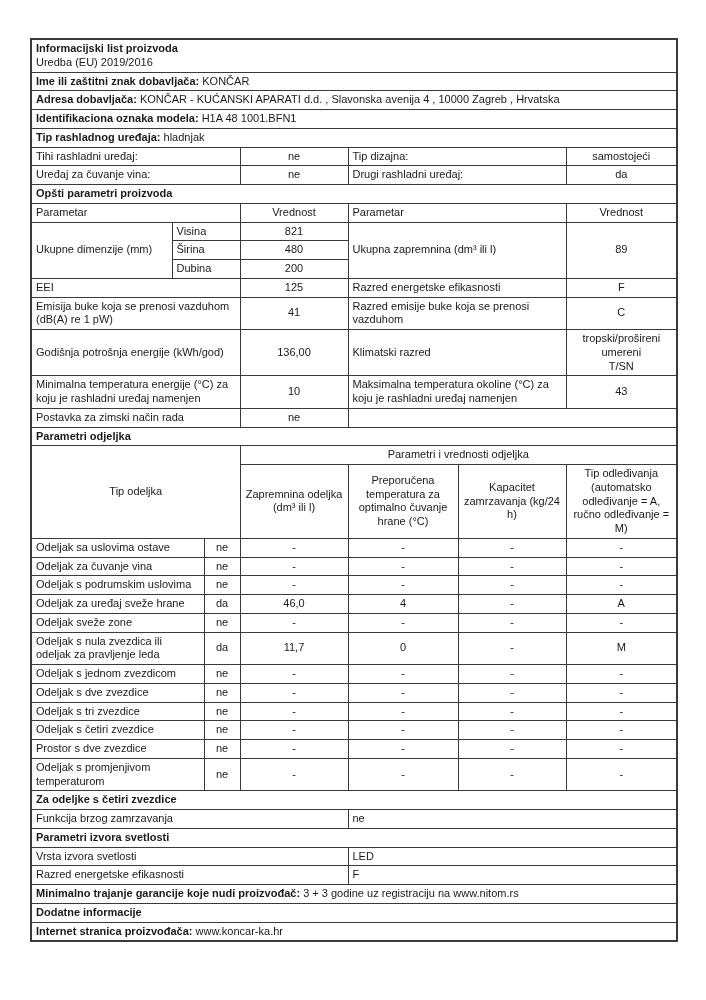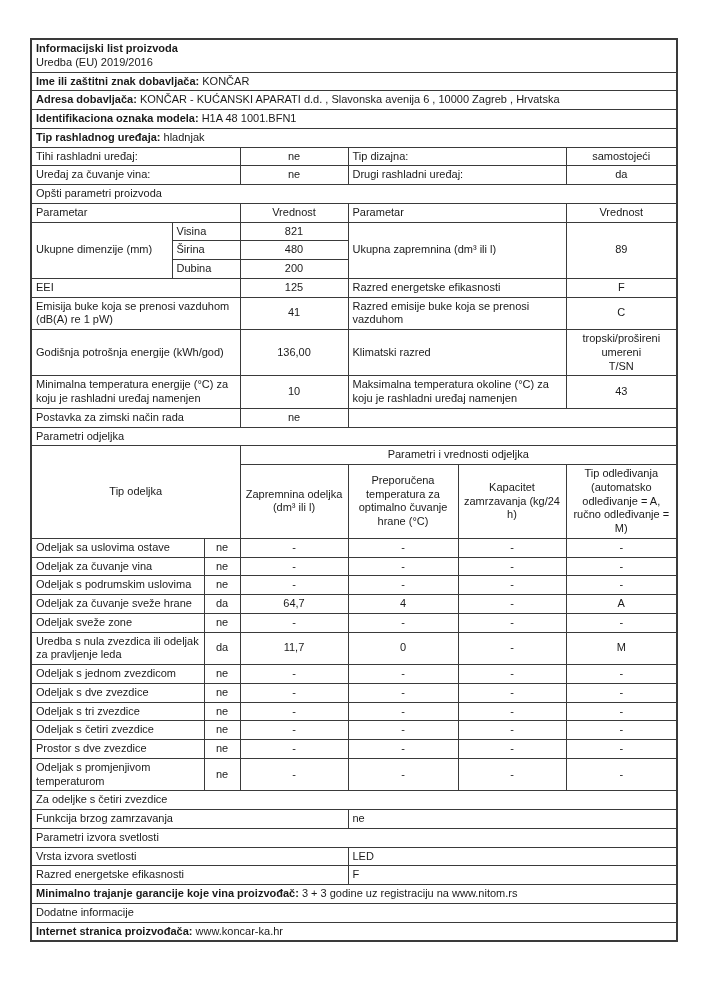--- a/index.html
+++ b/index.html
@@ -28,21 +28,21 @@
   }
   table.doc td {
     border: 1px solid #3a3a3a;
     padding: 2px 4px;
     vertical-align: middle;
     overflow: hidden;
     word-wrap: break-word;
   }
   .b  { font-weight: bold; }
   .c  { text-align: center; }
-  .section td { font-weight: normal; padding: 3px 4px; margin-top: 24px; }
+  .section td { font-weight: bold; padding: 3px 4px; margin-top: 24px; }
   .title-line { font-weight: bold; }
   .pre { white-space: pre-line; margin-top: 26px; }
   td.hdr { text-align: center; }
   .tall td { height: 26px; }
 </style>
 </head>
 <body>
 
 <div class="sheet">
 <table class="doc">
@@ -66,21 +66,21 @@
 
   <tr>
     <td colspan="7">
       <span class="b">Ime ili zaštitni znak dobavljača:</span>
       <span>KONČAR</span>
     </td>
   </tr>
   <tr>
     <td colspan="7">
       <span class="b">Adresa dobavljača:</span>
-      <span>KONČAR - KUĆANSKI APARATI d.d. , Slavonska avenija 6 , 10000 Zagreb , Hrvatska</span>
+      <span>KONČAR - KUĆANSKI APARATI d.d. , Slavonska avenija 4 , 10000 Zagreb , Hrvatska</span>
     </td>
   </tr>
   <tr>
     <td colspan="7">
       <span class="b">Identifikaciona oznaka modela:</span>
       <span>H1A 48 1001.BFN1</span>
     </td>
   </tr>
   <tr>
     <td colspan="7">
@@ -192,37 +192,37 @@
   </tr>
   <tr>
     <td colspan="2">Odeljak s podrumskim uslovima</td>
     <td class="c">ne</td>
     <td class="c">-</td>
     <td class="c">-</td>
     <td class="c">-</td>
     <td class="c">-</td>
   </tr>
   <tr>
-    <td colspan="2">Odeljak za čuvanje sveže hrane</td>
+    <td colspan="2">Odeljak za uređaj sveže hrane</td>
     <td class="c">da</td>
-    <td class="c">64,7</td>
+    <td class="c">46,0</td>
     <td class="c">4</td>
     <td class="c">-</td>
     <td class="c">A</td>
   </tr>
   <tr>
     <td colspan="2">Odeljak sveže zone</td>
     <td class="c">ne</td>
     <td class="c">-</td>
     <td class="c">-</td>
     <td class="c">-</td>
     <td class="c">-</td>
   </tr>
   <tr>
-    <td colspan="2">Uredba s nula zvezdica ili odeljak za pravljenje leda</td>
+    <td colspan="2">Odeljak s nula zvezdica ili odeljak za pravljenje leda</td>
     <td class="c">da</td>
     <td class="c">11,7</td>
     <td class="c">0</td>
     <td class="c">-</td>
     <td class="c">M</td>
   </tr>
   <tr>
     <td colspan="2">Odeljak s jednom zvezdicom</td>
     <td class="c">ne</td>
     <td class="c">-</td>
@@ -286,21 +286,21 @@
     <td colspan="4">Vrsta izvora svetlosti</td>
     <td colspan="3">LED</td>
   </tr>
   <tr>
     <td colspan="4">Razred energetske efikasnosti</td>
     <td colspan="3">F</td>
   </tr>
 
   <tr>
     <td colspan="7">
-      <span class="b">Minimalno trajanje garancije koje vina proizvođač:</span>
+      <span class="b">Minimalno trajanje garancije koje nudi proizvođač:</span>
       <span>3 + 3 godine uz registraciju na www.nitom.rs</span>
     </td>
   </tr>
 
   <tr class="section">
     <td colspan="7">Dodatne informacije</td>
   </tr>
   <tr>
     <td colspan="7">
       <span class="b">Internet stranica proizvođača:</span>

